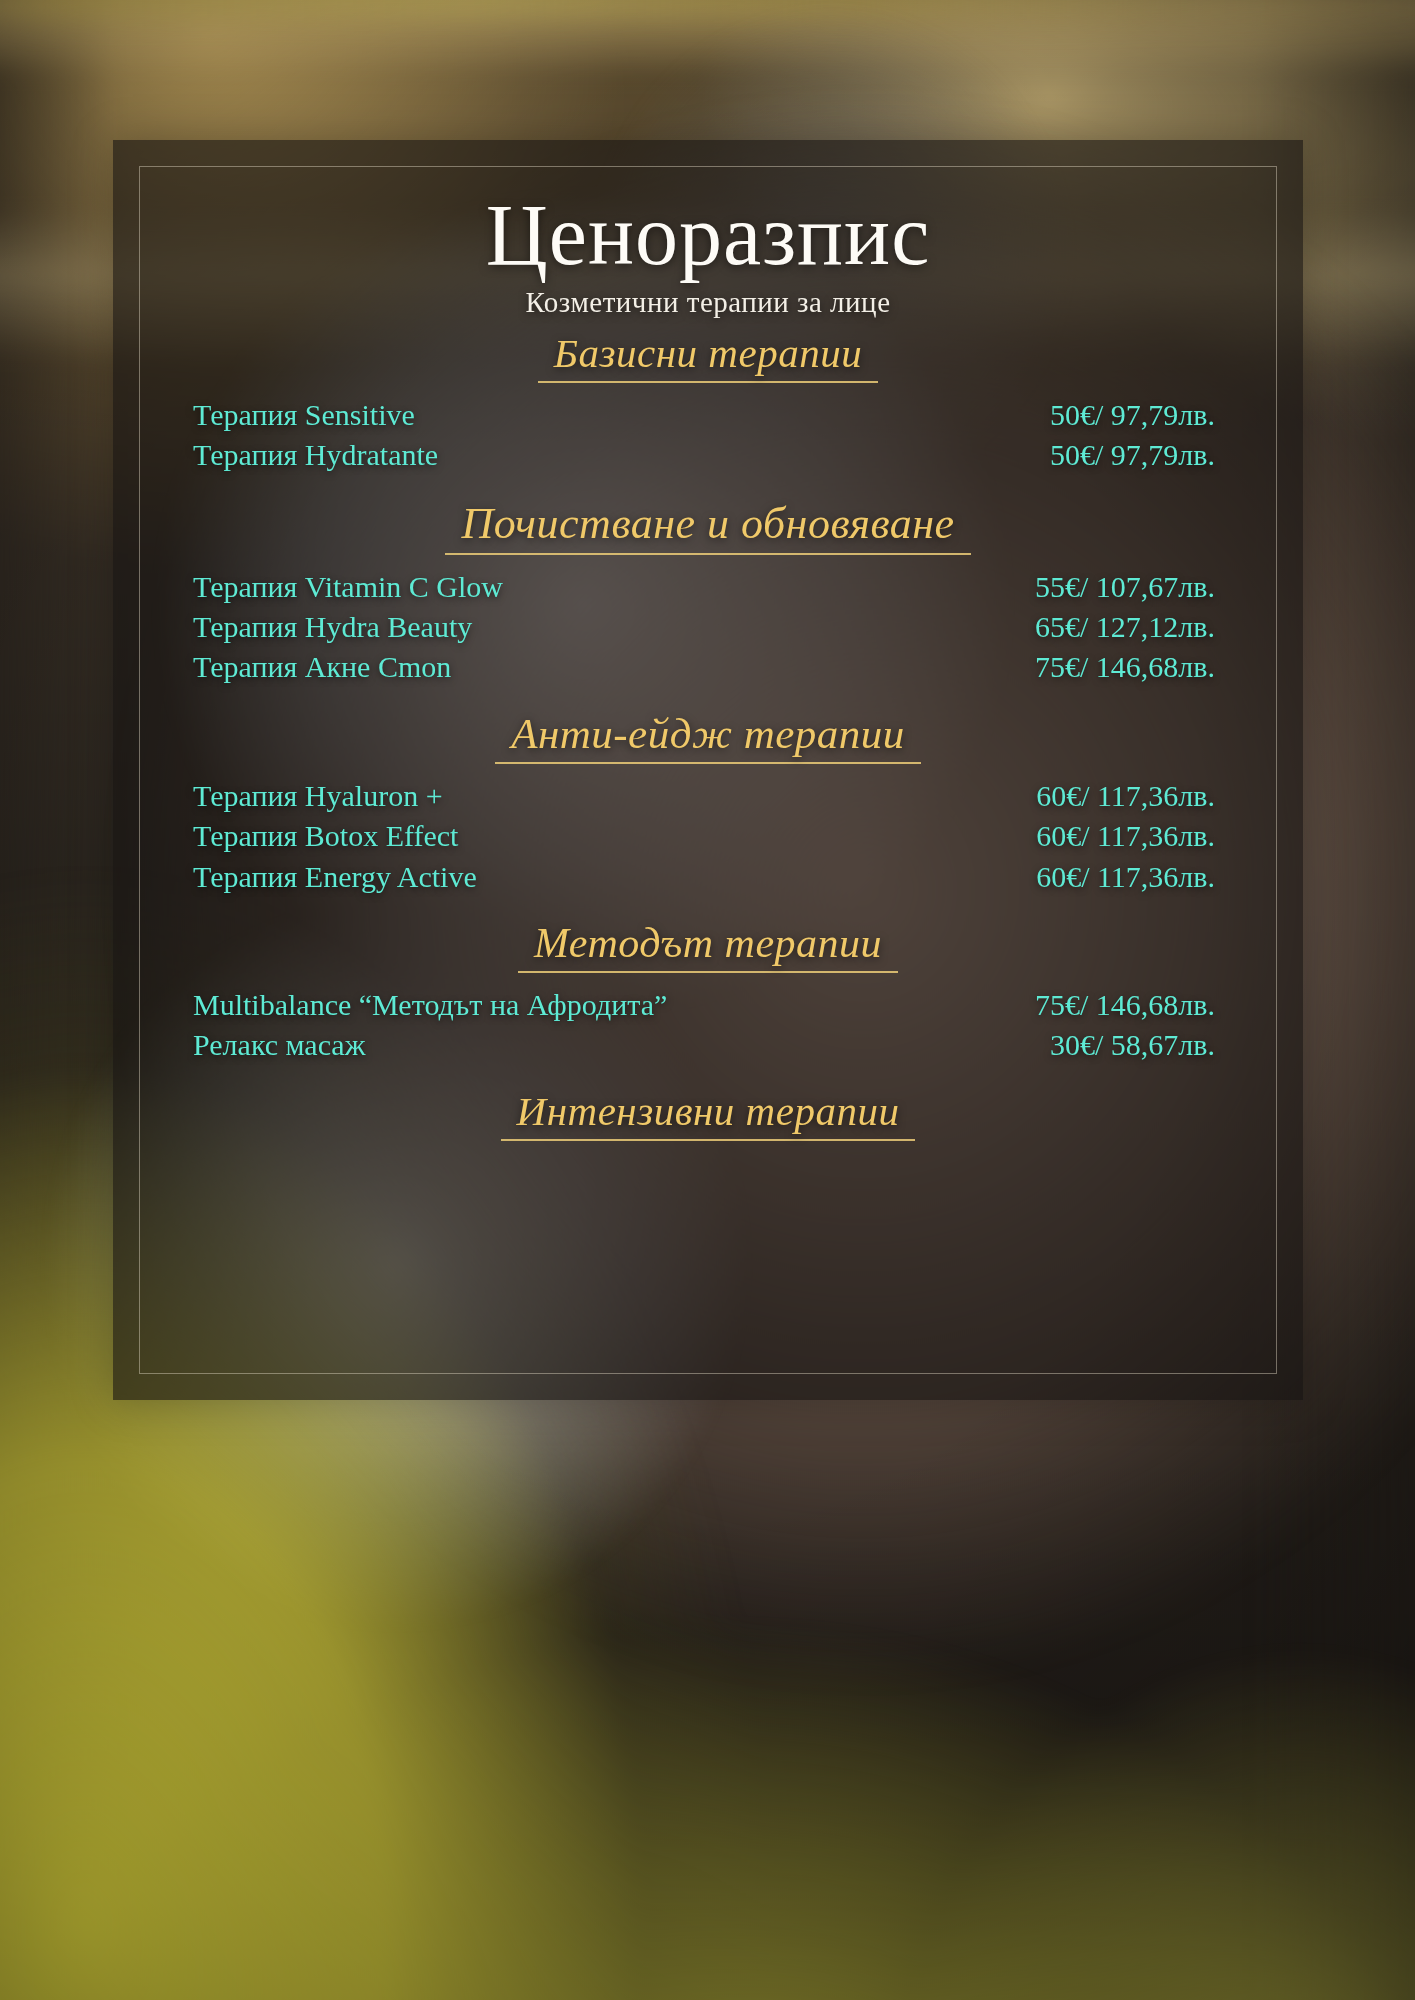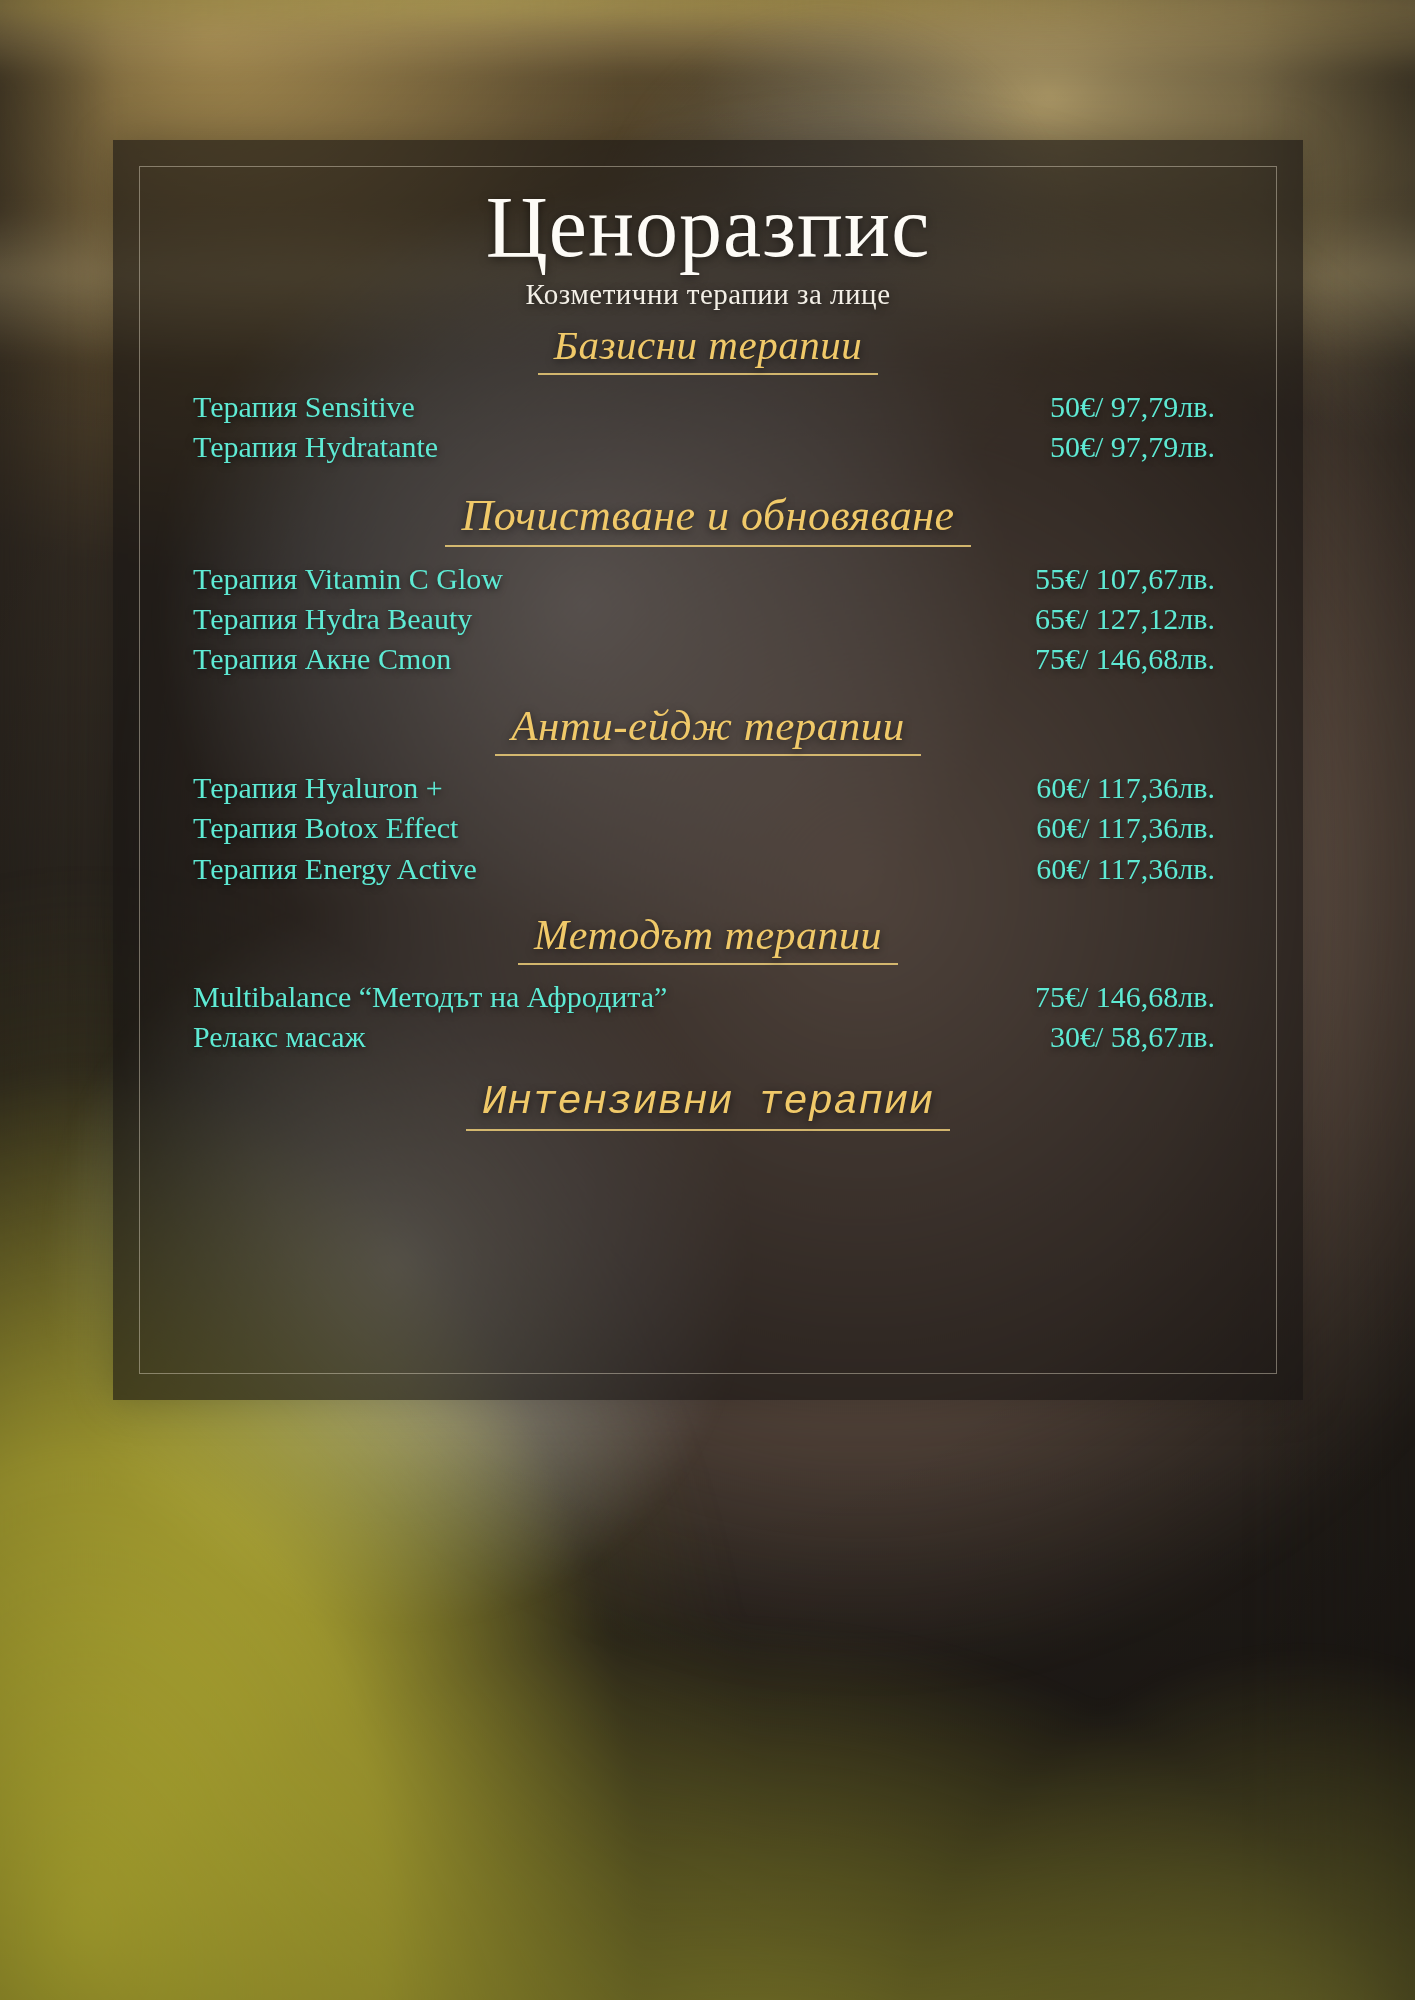--- a/index.html
+++ b/index.html
@@ -105,21 +105,21 @@
     right: 26px;
     bottom: 26px;
     border: 1px solid rgba(225,215,195,0.45);
     pointer-events: none;
   }
   .content {
     position: absolute;
     left: 0;
     right: 0;
     top: 0;
-    padding: 24px 66px 0 66px;
+    padding: 32px 66px 0 66px;
     box-sizing: border-box;
   }
 
   .title {
     text-align: center;
     color: #fdfbf6;
     font-size: 86px;
     line-height: 1.05;
     letter-spacing: 1px;
     margin: 18px 0 6px 0;
@@ -171,21 +171,21 @@
     white-space: nowrap;
     padding-right: 8px;
   }
 
   
   .sec-basic { margin-top: 8px; }
   .sec-basic .rows { margin-top: 4px; }
   .sec-cleanse .section-title { font-size: 44px; }
   .sec-anti .section-title { font-size: 43px; }
   .sec-lux .section-title { font-size: 42px; }
-  .sec-intense .section-title { font-size: 41px; font-family: Liberation Mono, monospace; }
+  .sec-intense .section-title { font-size: 41px; }
   .sec-cleanse .rows { margin-top: 10px; }
   .sec-anti .rows { margin-top: 10px; }
   .sec-lux .rows { margin-top: 10px; }
   .sec-intense .rows { margin-top: 12px; }
 </style>
 </head>
 <body>
 
 <div class="photo">
   <div class="layer bg-base"></div>

